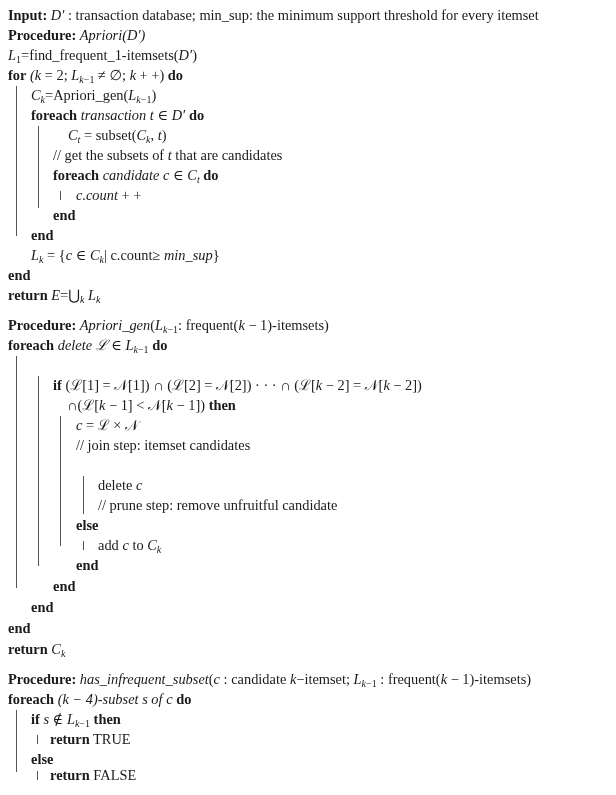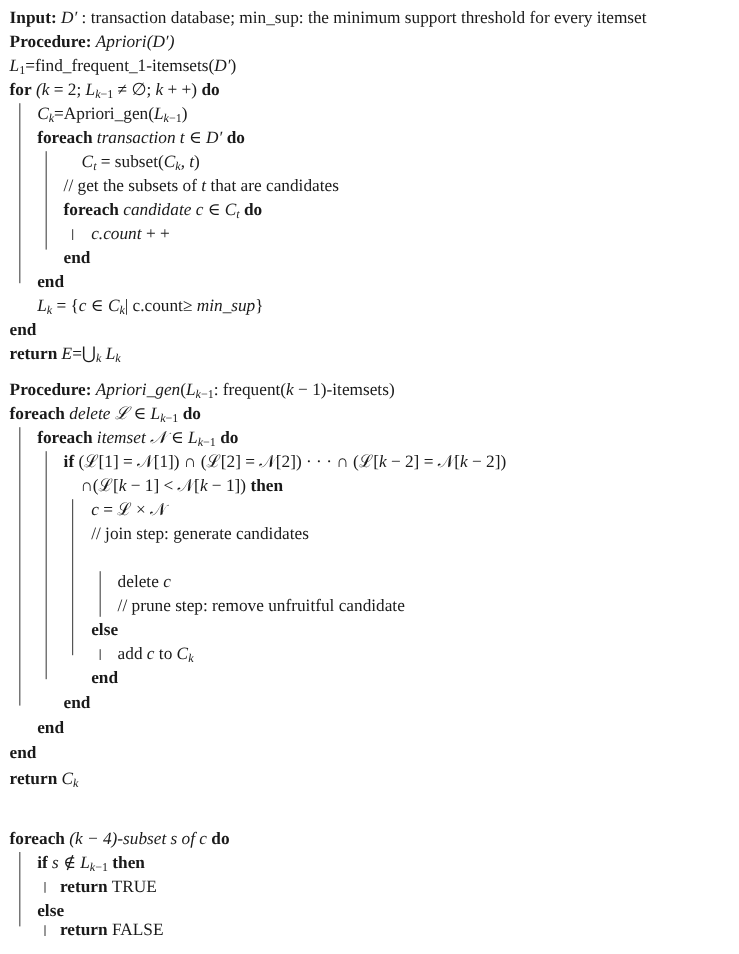--- a/index.html
+++ b/index.html
@@ -39,42 +39,42 @@
   <div class="line" style="left:53px;top:206px"><span class="kw">end</span></div>
   <div class="line" style="left:31px;top:226px"><span class="kw">end</span></div>
   <div class="line" style="left:31px;top:246px"><span class="it">L</span><sub class="it">k</sub> = {<span class="it">c</span> ∈ <span class="it">C</span><sub class="it">k</sub>| c.count≥ <span class="it">min_sup</span>}</div>
   <div class="line" style="left:8px;top:266px"><span class="kw">end</span></div>
   <div class="line" style="left:8px;top:286px"><span class="kw">return</span> <span class="it">E</span>=⋃<sub class="it">k</sub> <span class="it">L</span><sub class="it">k</sub></div>
 
   <div class="line" style="left:8px;top:316px"><span class="kw">Procedure:</span> <span class="it">Apriori_gen</span>(<span class="it">L</span><sub class="it">k</sub><sub>−1</sub>: frequent(<span class="it">k</span> − 1)-itemsets)</div>
   <div class="line" style="left:8px;top:336px"><span class="kw">foreach</span> <span class="it">delete ℒ</span> ∈ <span class="it">L</span><sub class="it">k</sub><sub>−1</sub> <span class="kw">do</span></div>
 
   <div class="vrule" style="left:16px;top:356px;height:232px"></div>
-  <div class="line" style="left:31px;top:356px"><span class="kw">foreach</span> <span class="it">itemset 𝒩</span> ∈ <span class="it">L</span><sub class="it">k</sub><sub>−1</sub> <span class="kw">do</span></div>
 
   <div class="vrule" style="left:38px;top:376px;height:190px"></div>
   <div class="line" style="left:53px;top:376px"><span class="kw">if</span> (ℒ[1] = 𝒩[1]) ∩ (ℒ[2] = 𝒩[2]) · · · ∩ (ℒ[<span class="it">k</span> − 2] = 𝒩[<span class="it">k</span> − 2])</div>
   <div class="line" style="left:67px;top:396px">∩(ℒ[<span class="it">k</span> − 1] &lt; 𝒩[<span class="it">k</span> − 1]) <span class="kw">then</span></div>
 
   <div class="vrule" style="left:60px;top:416px;height:130px"></div>
   <div class="line" style="left:76px;top:416px"><span class="it">c</span> = ℒ × 𝒩</div>
-  <div class="line" style="left:76px;top:436px">// join step: generate candidates</div>
+  <div class="line" style="left:76px;top:436px">// join step: itemset candidates</div>
 
   <div class="vrule" style="left:83px;top:476px;height:38px"></div>
   <div class="line" style="left:98px;top:476px">delete <span class="it">c</span></div>
   <div class="line" style="left:98px;top:496px">// prune step: remove unfruitful candidate</div>
   <div class="line" style="left:76px;top:516px"><span class="kw">else</span></div>
   <div class="tick" style="left:83px;top:541px"></div>
   <div class="line" style="left:98px;top:536px">add <span class="it">c</span> to <span class="it">C</span><sub class="it">k</sub></div>
   <div class="line" style="left:76px;top:556px"><span class="kw">end</span></div>
   <div class="line" style="left:53px;top:577px"><span class="kw">end</span></div>
   <div class="line" style="left:31px;top:598px"><span class="kw">end</span></div>
   <div class="line" style="left:8px;top:619px"><span class="kw">end</span></div>
   <div class="line" style="left:8px;top:640px"><span class="kw">return</span> <span class="it">C</span><sub class="it">k</sub></div>
 
+  <div class="line" style="left:8px;top:670px"><span class="kw">Procedure:</span> <span class="it">has_infrequent_subset</span>(<span class="it">c</span> : candidate <span class="it">k</span>−itemset; <span class="it">L</span><sub class="it">k</sub><sub>−1</sub> : frequent(<span class="it">k</span> − 1)-itemsets)</div>
   <div class="line" style="left:8px;top:690px"><span class="kw">foreach</span> <span class="it">(k − 4)-subset s of c</span> <span class="kw">do</span></div>
 
   <div class="vrule" style="left:16px;top:710px;height:62px"></div>
   <div class="line" style="left:31px;top:710px"><span class="kw">if</span> <span class="it">s</span> ∉ <span class="it">L</span><sub class="it">k</sub><sub>−1</sub> <span class="kw">then</span></div>
   <div class="tick" style="left:37px;top:735px"></div>
   <div class="line" style="left:50px;top:730px"><span class="kw">return</span> <span>TRUE</span></div>
   <div class="line" style="left:31px;top:750px"><span class="kw">else</span></div>
   <div class="tick" style="left:37px;top:771px"></div>
   <div class="line" style="left:50px;top:766px"><span class="kw">return</span> <span>FALSE</span></div>
 

